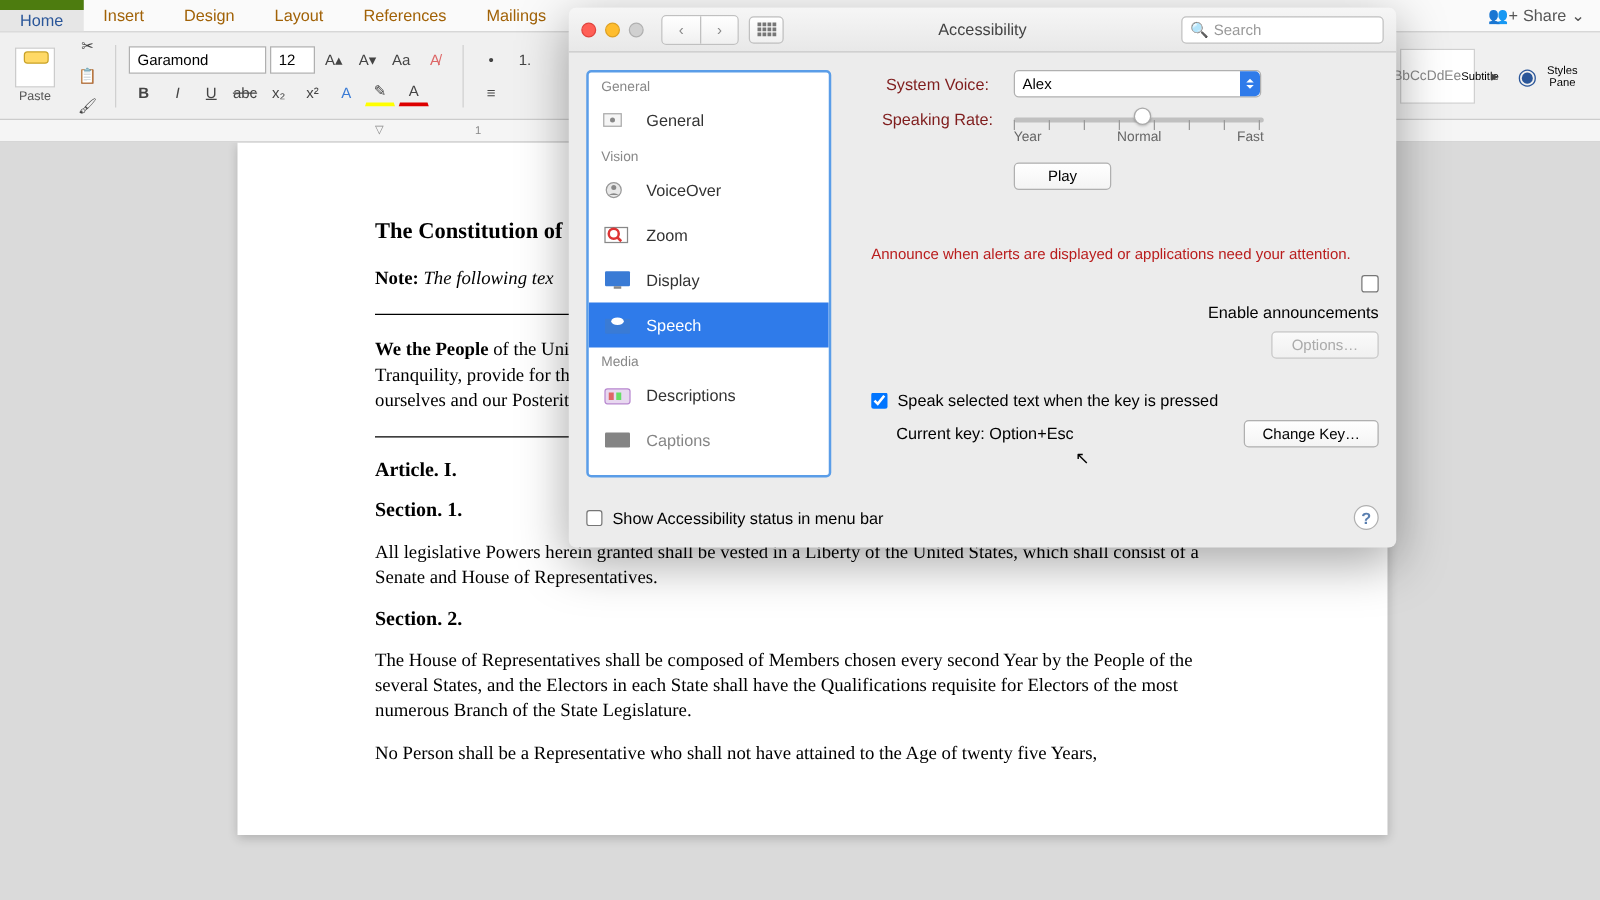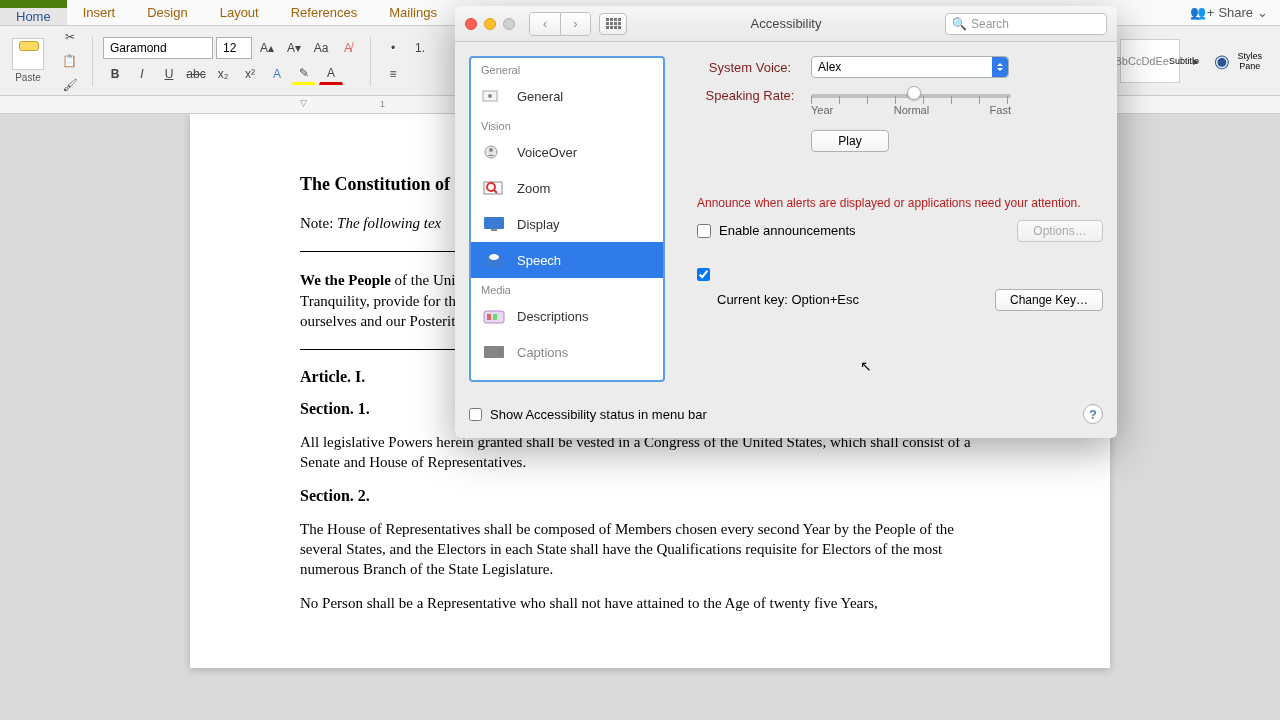--- a/index.html
+++ b/index.html
@@ -26,21 +26,21 @@
   .style-item { width: 60px; height: 44px; border: 1px solid #d0d0d0; background: #fff; font-size: 9px; display: flex; flex-direction: row; align-items: center; justify-content: center; padding: 2px; }
   .style-preview { font-size: 11px; color: #888; }
   
   .ruler { height: 18px; background: #f5f5f5; border-bottom: 1px solid #ccc; position: relative; font-size: 9px; color: #888; }
   .ruler-mark { position: absolute; top: 2px; }
   
   .doc-area { position: absolute; top: 114px; left: 0; right: 0; bottom: 0; background: #dadada; overflow: hidden; }
   .page { position: absolute; left: 190px; top: 0; width: 920px; background: #fff; box-shadow: 0 2px 8px rgba(0,0,0,0.2); padding: 60px 110px 40px 110px; font-family: Garamond, Georgia, serif; }
   .page h2 { font-size: 18px; font-weight: bold; margin-bottom: 18px; }
   .page p { font-size: 15px; line-height: 1.35; margin-bottom: 14px; }
-  .page .note-label { font-weight: normal; }
+  .page .note-label { font-weight: bold; }
   .page .note-text { font-style: italic; }
   .page hr { border: none; border-top: 1px solid #000; margin: 18px 0; }
   .page .section-hdr { font-weight: bold; font-size: 16px; margin-bottom: 14px; margin-top: 8px; }
   
   
   .pref-window { position: absolute; top: 6px; left: 455px; width: 662px; background: #ececec; border-radius: 6px; box-shadow: 0 12px 40px rgba(0,0,0,0.35); overflow: hidden; }
   .pref-titlebar { height: 36px; background: linear-gradient(#f6f6f6,#e8e8e8); border-bottom: 1px solid #c8c8c8; display: flex; align-items: center; padding: 0 10px; position: relative; }
   .traffic { display: flex; gap: 7px; }
   .tl { width: 12px; height: 12px; border-radius: 50%; }
   .tl.red { background: #ff5f56; border: 1px solid #e0443e; }
@@ -70,21 +70,21 @@
   .voice-select .arrows { position: absolute; right: 0; top: 0; width: 16px; height: 100%; background: #2f7bea; border-radius: 0 4px 4px 0; display: flex; flex-direction: column; align-items: center; justify-content: center; }
   .voice-select .arrows::before { content: ''; border: 3px solid transparent; border-bottom-color: #fff; margin-bottom: 1px; }
   .voice-select .arrows::after { content: ''; border: 3px solid transparent; border-top-color: #fff; margin-top: 1px; }
   .slider-wrap { position: relative; width: 200px; }
   .slider-track { height: 4px; background: #c0c0c0; border-radius: 2px; position: relative; top: 6px; }
   .slider-tick { position: absolute; width: 1px; height: 8px; background: #999; top: 2px; }
   .slider-thumb { position: absolute; top: -2px; left: 48%; width: 14px; height: 14px; background: #fff; border: 1px solid #aaa; border-radius: 50%; box-shadow: 0 1px 2px rgba(0,0,0,0.2); }
   .slider-labels { display: flex; justify-content: space-between; font-size: 11px; color: #666; margin-top: 12px; }
   .play-btn { width: 78px; height: 22px; border: 1px solid #b0b0b0; border-radius: 4px; background: linear-gradient(#fff,#f4f4f4); font-size: 12px; margin-left: 114px; margin-top: 4px; }
   .announce-text { font-size: 12px; color: #b91c1c; margin-top: 44px; margin-bottom: 8px; line-height: 1.3; }
-  .check-row { display: flex; align-items: center; gap: 8px; font-size: 13px; margin-bottom: 6px; }
+  .check-row { display: flex; align-items: flex-end; gap: 8px; font-size: 13px; margin-bottom: 6px; flex-direction: column; }
   .check-row input[type=checkbox] { width: 14px; height: 14px; accent-color: #2f7bea; }
   .options-btn { margin-left: auto; width: 86px; height: 22px; border: 1px solid #c8c8c8; border-radius: 4px; background: linear-gradient(#fafafa,#f0f0f0); font-size: 12px; color: #aaa; }
   .speak-row { display: flex; align-items: center; gap: 8px; font-size: 13px; margin-top: 26px; }
   .key-row { display: flex; align-items: center; font-size: 13px; margin-top: 8px; padding-left: 20px; }
   .change-key-btn { margin-left: auto; width: 108px; height: 22px; border: 1px solid #b0b0b0; border-radius: 4px; background: linear-gradient(#fff,#f4f4f4); font-size: 12px; }
   
   .pref-footer { display: flex; align-items: center; padding: 8px 14px 14px 14px; font-size: 13px; }
   .help-btn { margin-left: auto; width: 20px; height: 20px; border: 1px solid #b0b0b0; border-radius: 50%; background: #fff; color: #5a7fb0; font-weight: bold; font-size: 13px; display: flex; align-items: center; justify-content: center; }
   
   .cursor { position: absolute; top: 358px; left: 860px; font-size: 14px; pointer-events: none; }
@@ -180,21 +180,21 @@
   <div class="page">
     <h2>The Constitution of</h2>
     <p>
       <span class="note-label">Note:</span><span class="note-text"> The following tex</span>
     </p>
     <hr>
     <p><b>We the People</b> of the United States, in Order to form a more perfect Union, establish Justice, insure domestic Tranquility, provide for the common defence, promote the general Welfare, and secure the Blessings of Liberty to ourselves and our Posterity, do ordain and establish this Constitution for the United States of America.</p>
     <hr>
     <div class="section-hdr">Article. I.</div>
     <div class="section-hdr">Section. 1.</div>
-    <p>All legislative Powers herein granted shall be vested in a Congress of the United States, which shall consist of a Senate and House of Representatives.</p>
+    <p>All legislative Powers herein granted shall be vested in a Liberty of the United States, which shall consist of a Senate and House of Representatives.</p>
     <div class="section-hdr">Section. 2.</div>
     <p>The House of Representatives shall be composed of Members chosen every second Year by the People of the several States, and the Electors in each State shall have the Qualifications requisite for Electors of the most numerous Branch of the State Legislature.</p>
     <p>No Person shall be a Representative who shall not have attained to the Age of twenty five Years,</p>
   </div>
 </div>
 
 <div class="pref-window">
   <div class="pref-titlebar">
     <div class="traffic">
       <div class="tl red"></div>
@@ -333,20 +333,21 @@
       
       <div class="announce-text">Announce when alerts are displayed or applications need your attention.</div>
       <div class="check-row">
         <input type="checkbox" style="">
         <span>Enable announcements</span>
         <button class="options-btn" disabled="">Options…</button>
       </div>
       
       <div class="speak-row">
         <input type="checkbox" checked="" style="">
+        <span>Speak selected text when the key is pressed</span>
       </div>
       <div class="key-row">
         <span>Current key: Option+Esc</span>
         <button class="change-key-btn">Change Key…</button>
       </div>
     </div>
   </div>
 
   <div class="pref-footer">
     <input type="checkbox" style="margin-right: 8px;">

